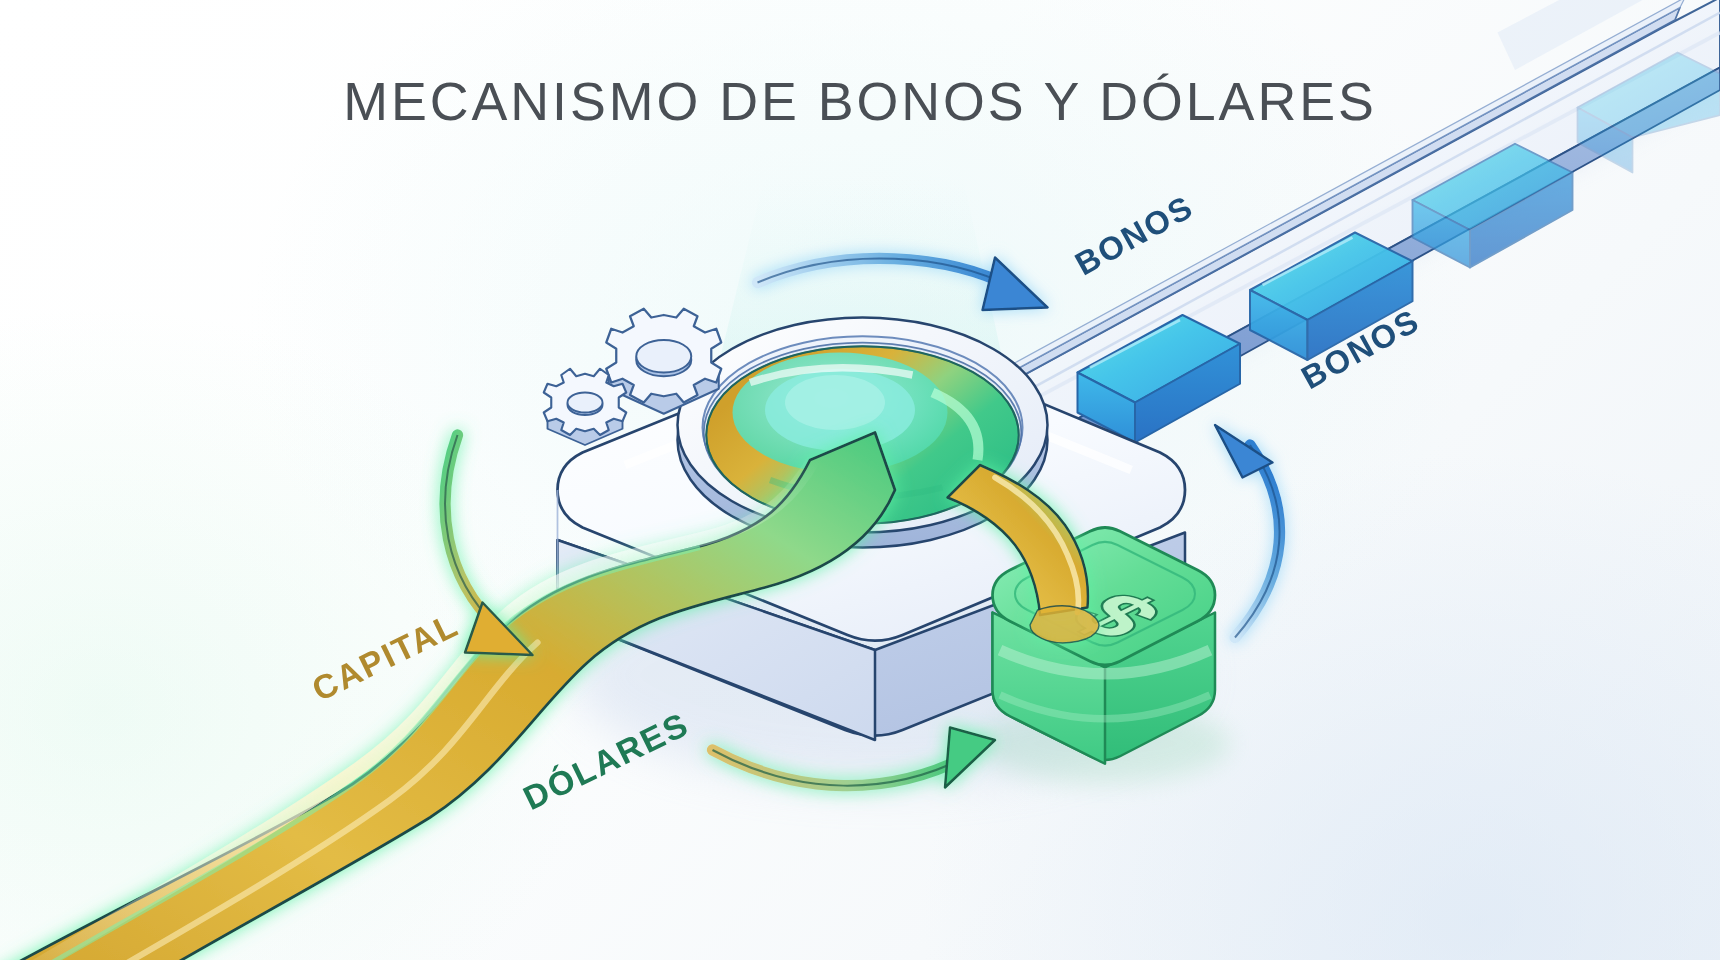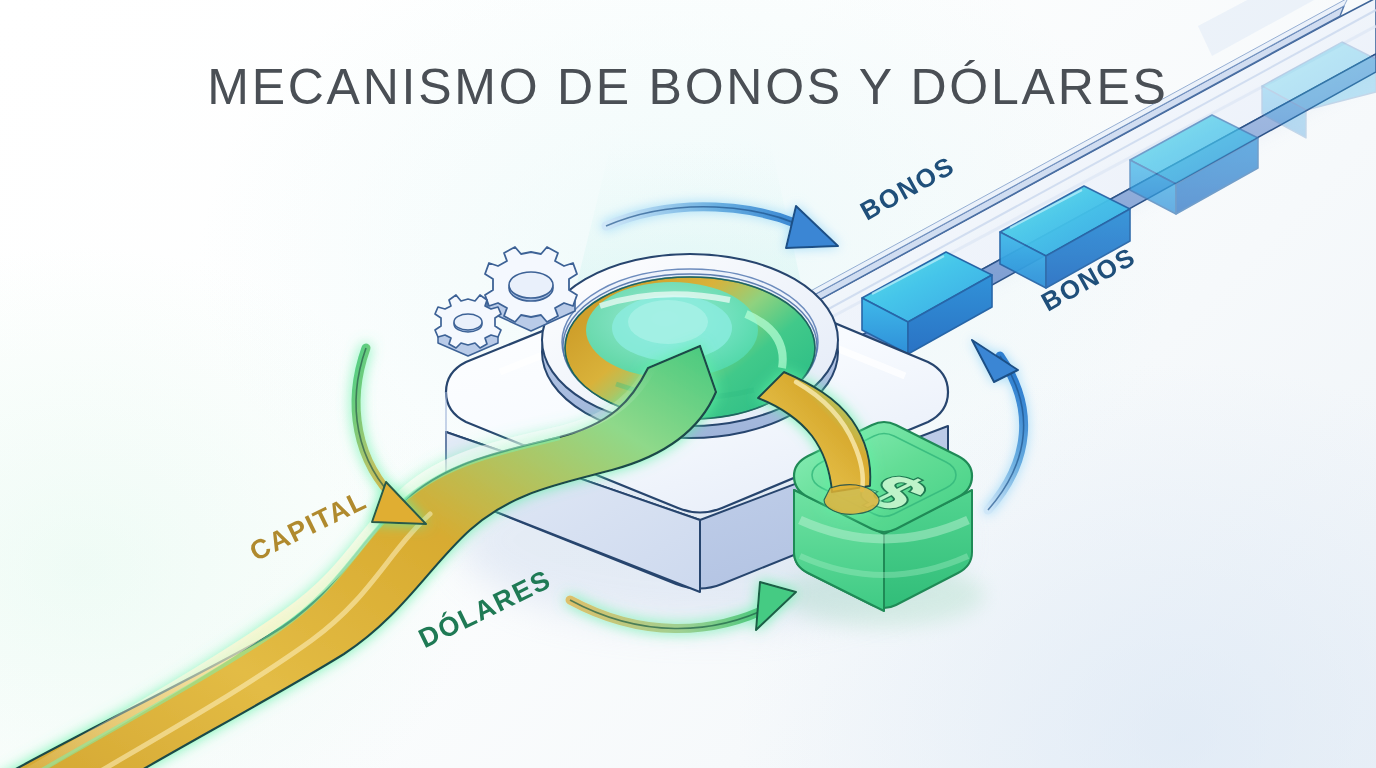--- a/index.html
+++ b/index.html
@@ -14,21 +14,21 @@
     background:
       radial-gradient(ellipse 620px 520px at 86% 96%, rgba(214,228,244,.55) 0%, rgba(214,228,244,0) 72%),
       radial-gradient(ellipse 560px 460px at 6% 74%, rgba(205,245,225,.30) 0%, rgba(205,245,225,0) 70%),
       radial-gradient(ellipse 700px 500px at 50% 34%, rgba(222,246,246,.45) 0%, rgba(222,246,246,0) 70%),
       linear-gradient(135deg,#ffffff 0%,#fdfefe 38%,#f6f9fb 70%,#eef3f8 100%);
   }
   #scene{position:absolute;inset:0;}
   .lbl{position:absolute;white-space:nowrap;font-weight:700;letter-spacing:.06em;}
   #title{
     position:absolute;left:0;top:58px;width:1376px;text-align:center;
-    font-size:50px;font-weight:400;letter-spacing:.055em;color:#4a4f55;
+    font-size:43px;font-weight:400;letter-spacing:.055em;color:#4a4f55;
     text-transform:uppercase;
   }
   #lbl-capital{
     left:245px;top:540px;font-size:27px;color:#b08a2e;
     transform:rotate(-26deg);transform-origin:left top;
   }
   #lbl-dolares{
     left:414px;top:627px;font-size:27px;color:#1f7a55;
     transform:rotate(-26deg);transform-origin:left top;
   }

